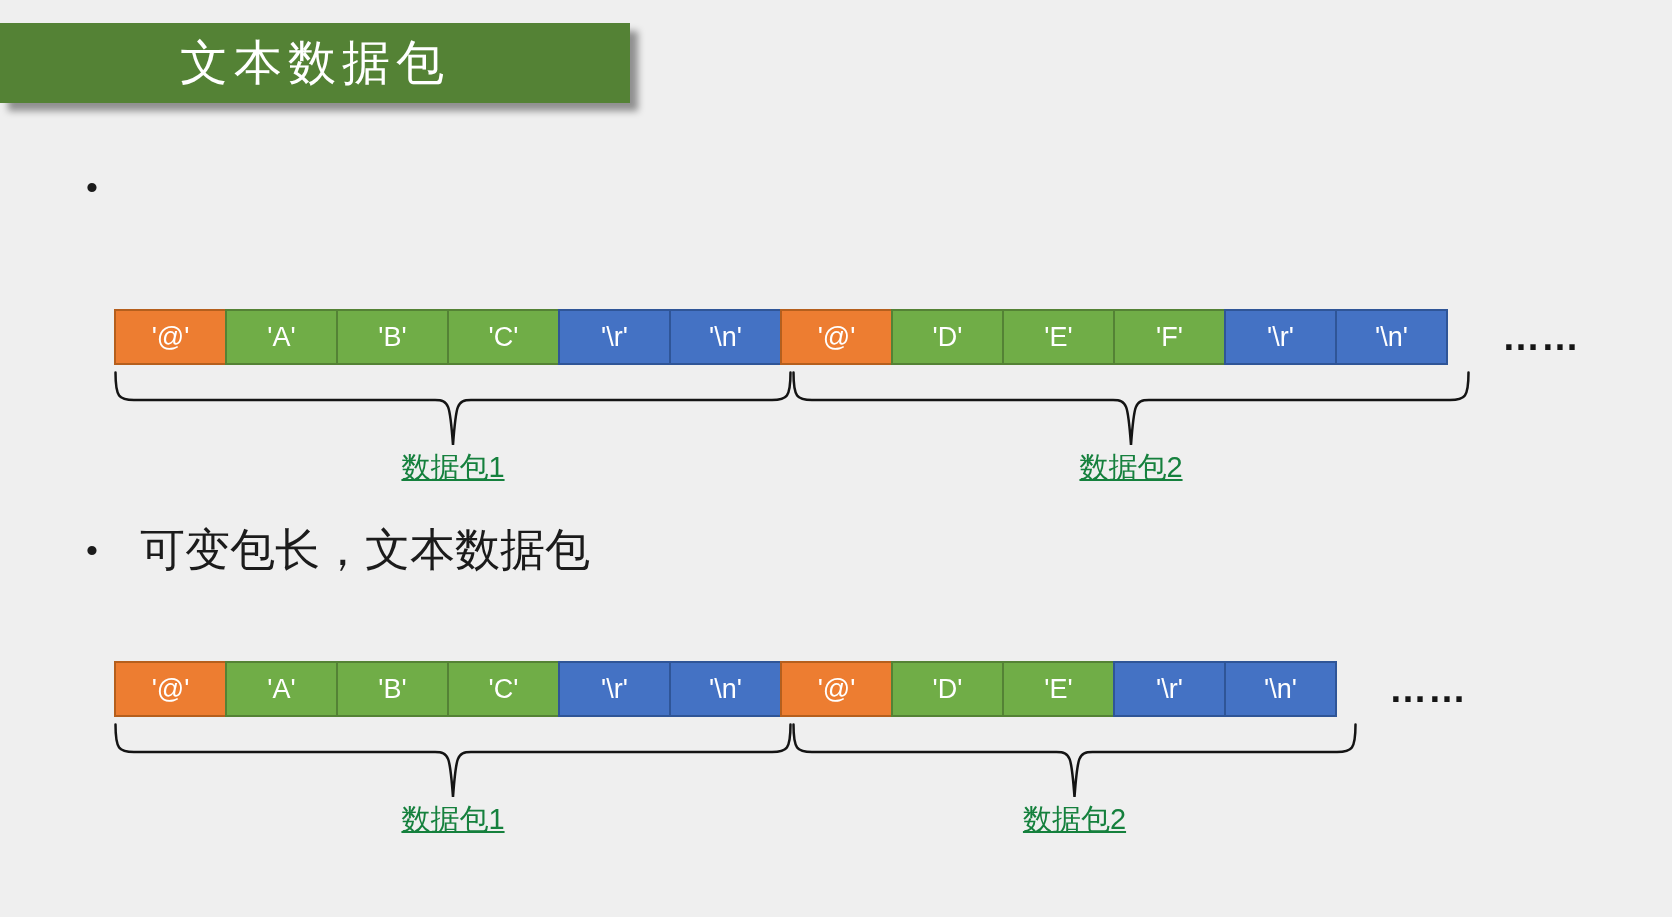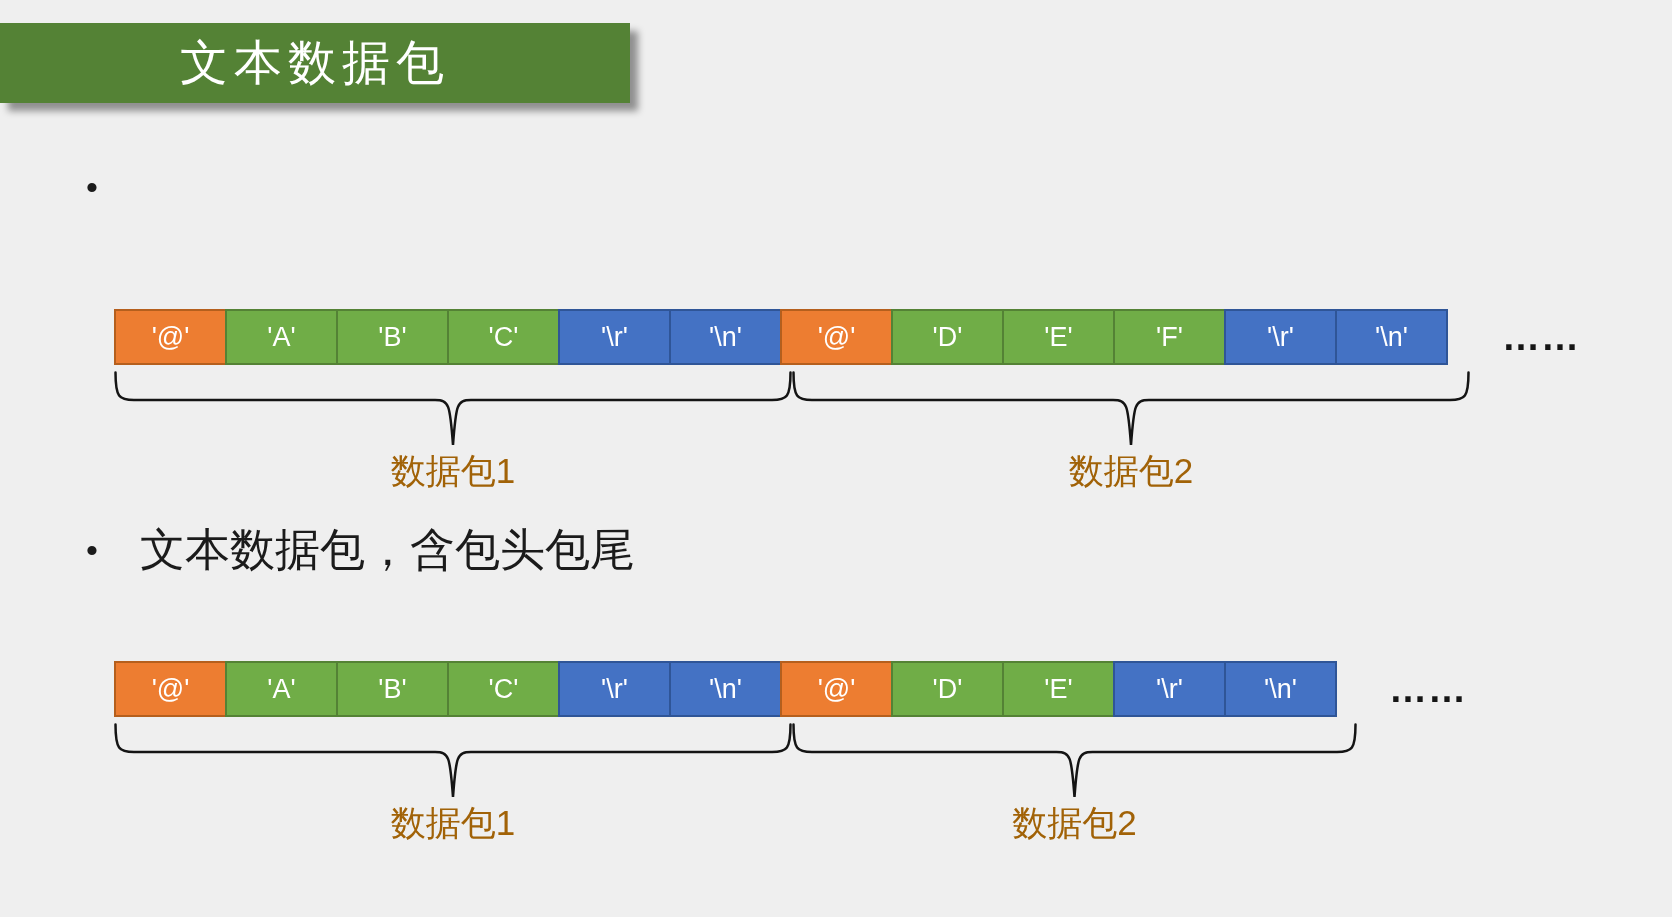--- a/index.html
+++ b/index.html
@@ -33,21 +33,21 @@
   .cell.head{ background:var(--head-fill); border-color:var(--head-border); }
   .cell.data{ background:var(--data-fill); border-color:var(--data-border); }
   .cell.tail{ background:var(--tail-fill); border-color:var(--tail-border); }
   .ellipsis{
     position:absolute; height:56px; display:flex; align-items:center;
     color:#151515; font-size:38px; font-weight:700; letter-spacing:1px;
   }
   .brace-svg{ position:absolute; overflow:visible; }
   .brace-label{
     position:absolute; transform:translateX(-50%);
-    color:#a16207; font-size:35px; white-space:nowrap;
+    color:#15803d; font-size:29px; white-space:nowrap;text-decoration:underline;
   }
 </style>
 </head>
 <body>
 
 <div class="slide" style="--head-fill: #ED7D31; --head-border: #B55F1D; --data-fill: #70AD47; --data-border: #548235; --tail-fill: #4472C4; --tail-border: #2F5597; background: rgb(239, 239, 239);">
 
   <div class="title-bar">
     <span class="title-text">文本数据包</span>
   </div>
@@ -76,21 +76,21 @@
       </svg>
       <div class="brace-label" style="left: 453px; top: 448px;">数据包1</div>
       <svg class="brace-svg" width="678" height="76" style="left: 792px; top: 371px;">
         <path d="M1.5,1.5 C1.5,26 5,29 20,29 L321,29 C335,29 336,33 339,74 C342,33 343,29 357,29 L658,29 C673,29 676.5,26 676.5,1.5" fill="none" stroke="#141414" stroke-width="2.5" stroke-linecap="round"></path>
       </svg>
       <div class="brace-label" style="left: 1131px; top: 448px;">数据包2</div>
     </div>
 
   <div class="bullet-line" style="top:520px;">
     <span class="bullet">•</span>
-    <span>文本数据包，含包头包尾</span>
+    <span>可变包长，文本数据包</span>
   </div>
   <div class="cell-row" id="row1" style="left:114px; top:661px;">
       <div class="cell head">'@'</div>
       <div class="cell data">'A'</div>
       <div class="cell data">'B'</div>
       <div class="cell data">'C'</div>
       <div class="cell tail">'\r'</div>
       <div class="cell tail">'\n'</div>
       <div class="cell head">'@'</div>
       <div class="cell data">'D'</div>

